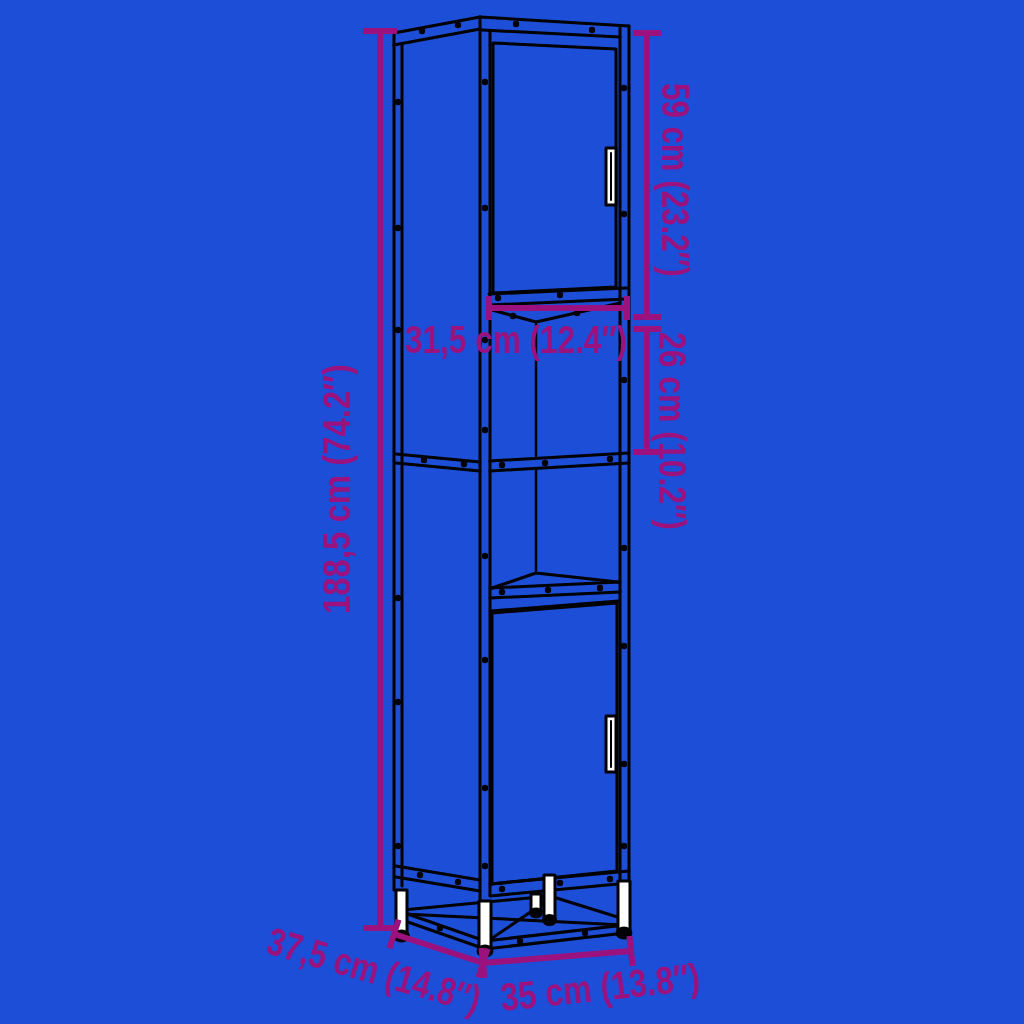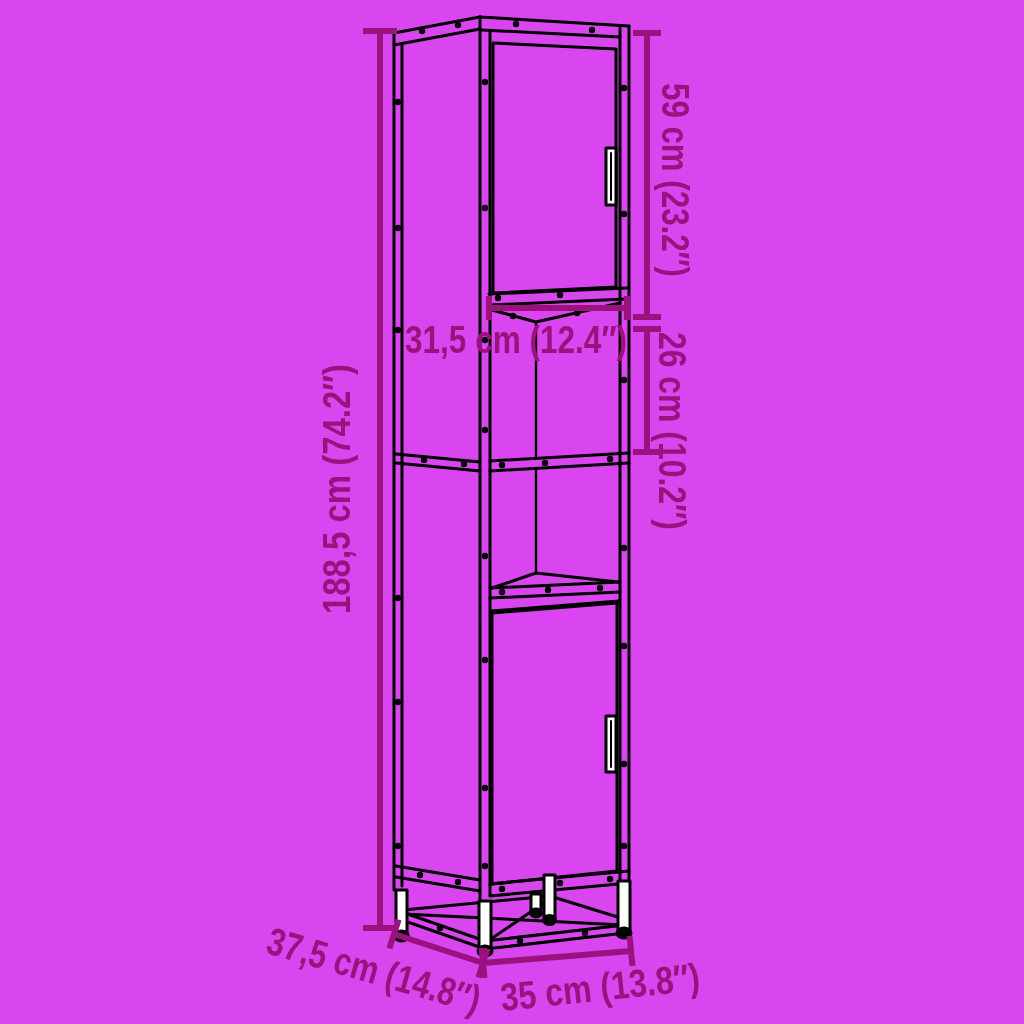--- a/index.html
+++ b/index.html
@@ -4,21 +4,21 @@
 <style>
   html, body {
     margin: 0;
     padding: 0;
     background: #ffffff;
   }
   .stage {
     position: relative;
     width: 1024px;
     height: 1024px;
-    background: #d946ef;
+    background: #1d4ed8;
     overflow: hidden;
     font-family: "Liberation Sans", sans-serif;
   }
   svg { display: block; }
   .dim-label {
     font-family: "Liberation Sans", "DejaVu Sans", sans-serif;
     font-weight: bold;
     font-size: 39px;
   }
 </style>

